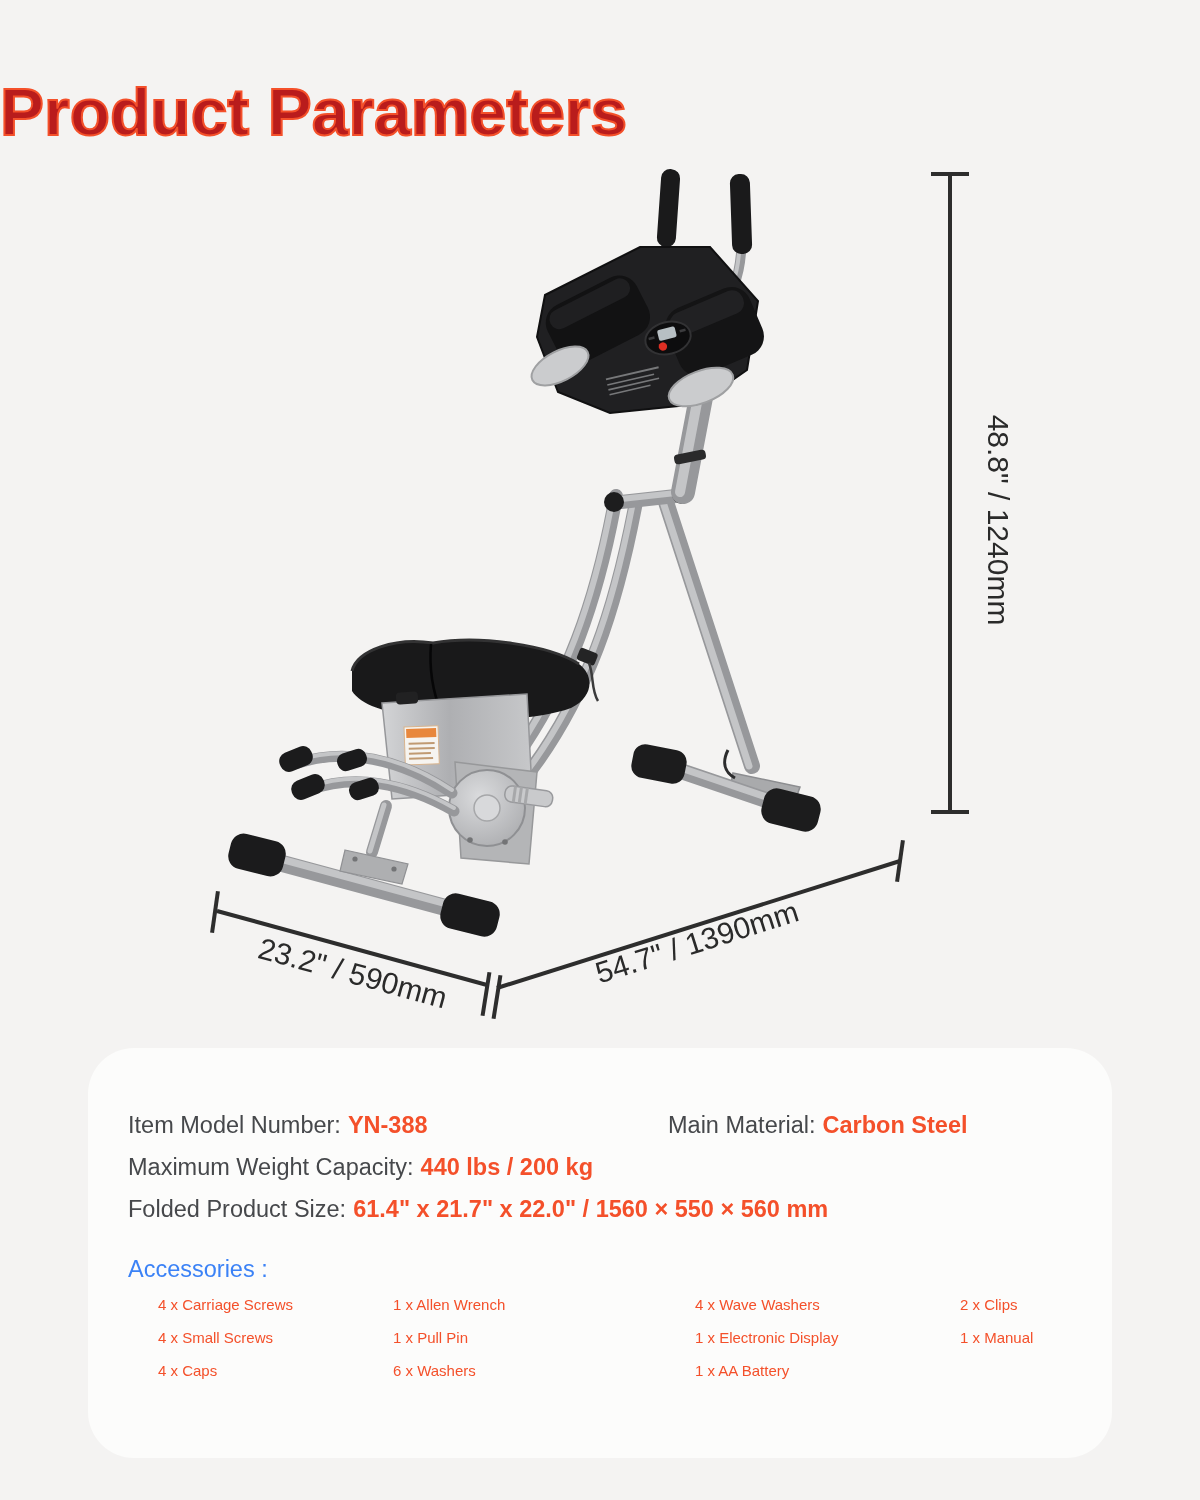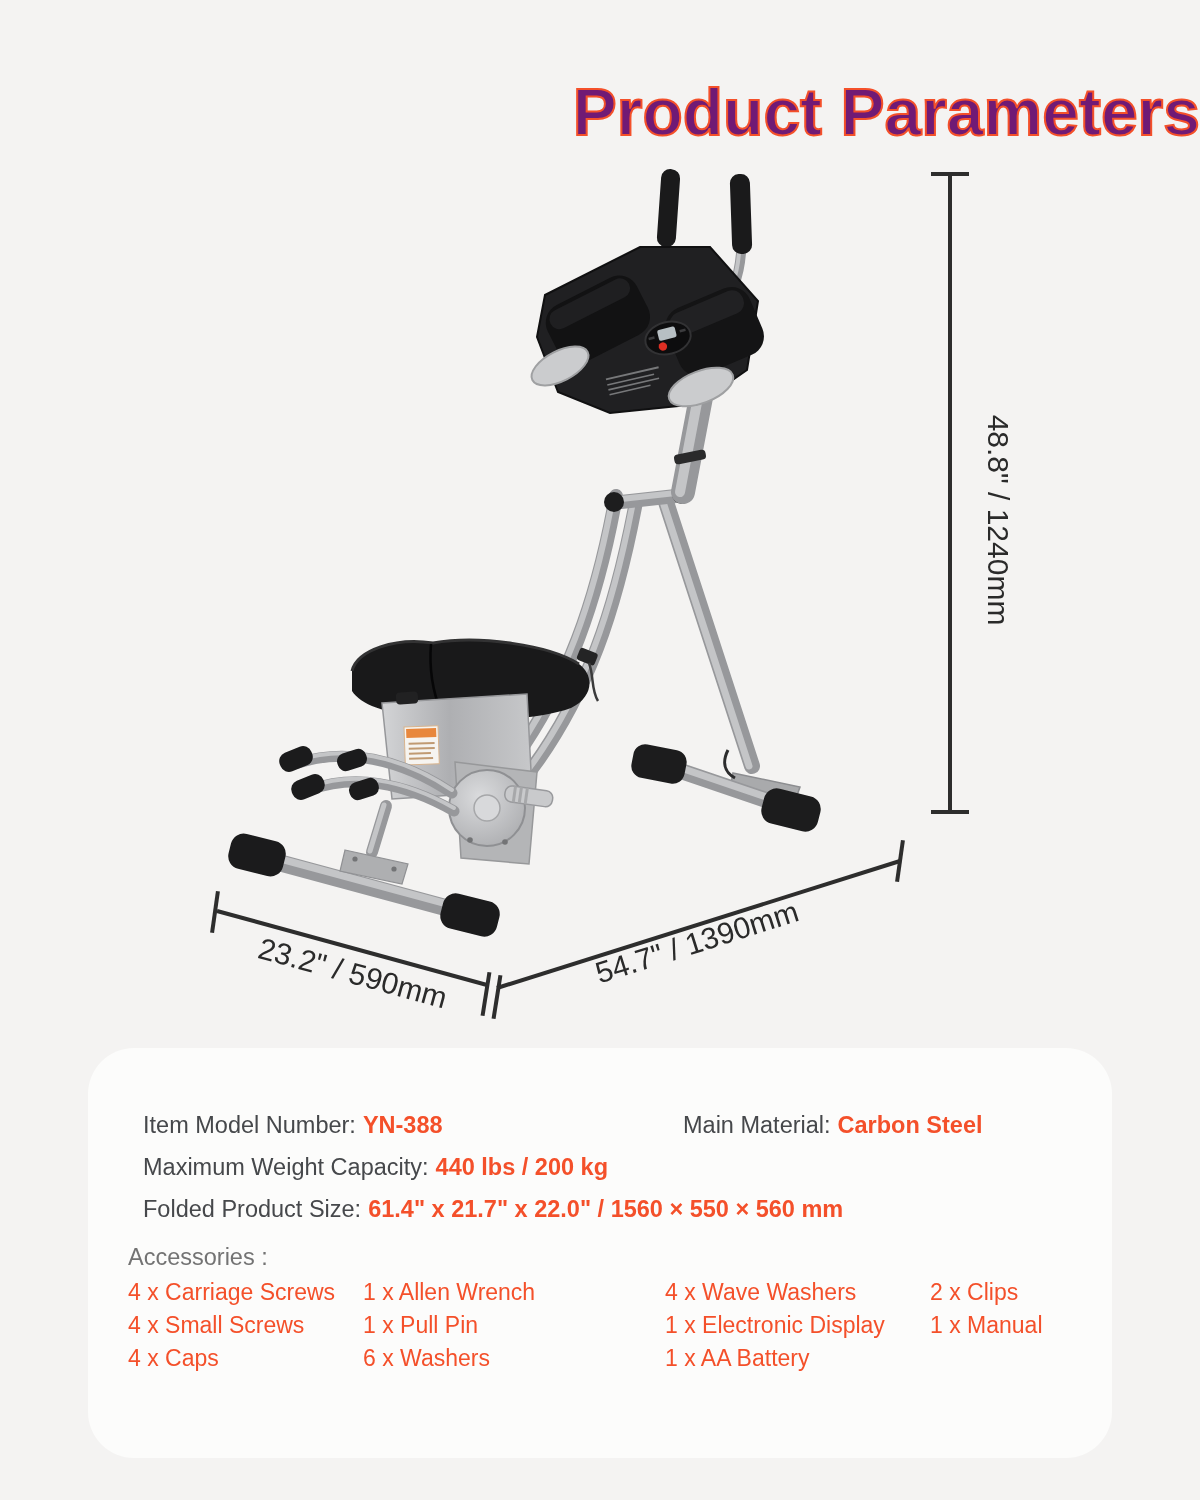--- a/index.html
+++ b/index.html
@@ -2,52 +2,53 @@
 <html><head>
 <meta charset="utf-8">
 <style>
   html,body{margin:0;padding:0;}
   body{
     width:1200px;height:1500px;position:relative;overflow:hidden;
     background:#f4f3f2;
     font-family:"Liberation Sans", sans-serif;
   }
   .page-title{
-    position:absolute;top:74px;left:0;width:1200px;text-align:right;
+    position:absolute;top:74px;left:0;width:1200px;text-align:left;
     font-size:66px;font-weight:bold;letter-spacing:0px;
-    color:#701a75;-webkit-text-stroke:2px #f4502a;
+    color:#b91c1c;-webkit-text-stroke:2px #f4502a;
   }
   .hero-svg{position:absolute;left:0;top:0;width:1200px;height:1030px;}
   .tubeD{stroke:#97989b;fill:none;stroke-linecap:round;}
   .tubeL{stroke:#c4c5c7;fill:none;stroke-linecap:round;}
   .dim{stroke:#2d2d2d;stroke-width:4;fill:none;}
   .dim-text{font-size:30px;fill:#2a2a2a;}
 
   .spec-card{
     position:absolute;left:88px;top:1048px;width:1024px;height:410px;
     background:#fcfcfb;border-radius:46px;box-sizing:border-box;
     padding:56px 30px 0 40px;
   }
   .spec-grid{
     display:grid;grid-template-columns:540px auto;
-    font-size:23.5px;color:#46484b;line-height:42px;margin-left:15px;
+    font-size:23.5px;color:#46484b;line-height:42px;
   }
   .spec-row{white-space:nowrap;}
   .spec-row.full{grid-column:1 / -1;}
   .spec-value{color:#f4502a;font-weight:bold;margin-left:7px;}
   .spec-value.wide-gap{margin-left:16px;}
   .acc-heading{
-    font-size:23.5px;color:#737373;line-height:34px;margin-top:10px;
+    font-size:23.5px;color:#3b82f6;line-height:34px;margin-top:22px;
   }
   .acc-grid{
     display:grid;grid-auto-flow:column;
     grid-template-rows:repeat(3, 33px);
     grid-template-columns:235px 302px 265px auto;
-    font-size:23px;color:#f4502a;line-height:33px;margin-top:2px;
+    font-size:15px;color:#f4502a;line-height:33px;margin-top:2px;
     white-space:nowrap;
+    margin-left:30px;
   }
 </style>
 </head>
 <body>
 
 <div class="page-title">Product Parameters</div>
 
 <svg class="hero-svg" viewBox="0 0 1200 1030">
   <defs>
     <linearGradient id="gBox" x1="0" y1="0" x2="1" y2="0">

